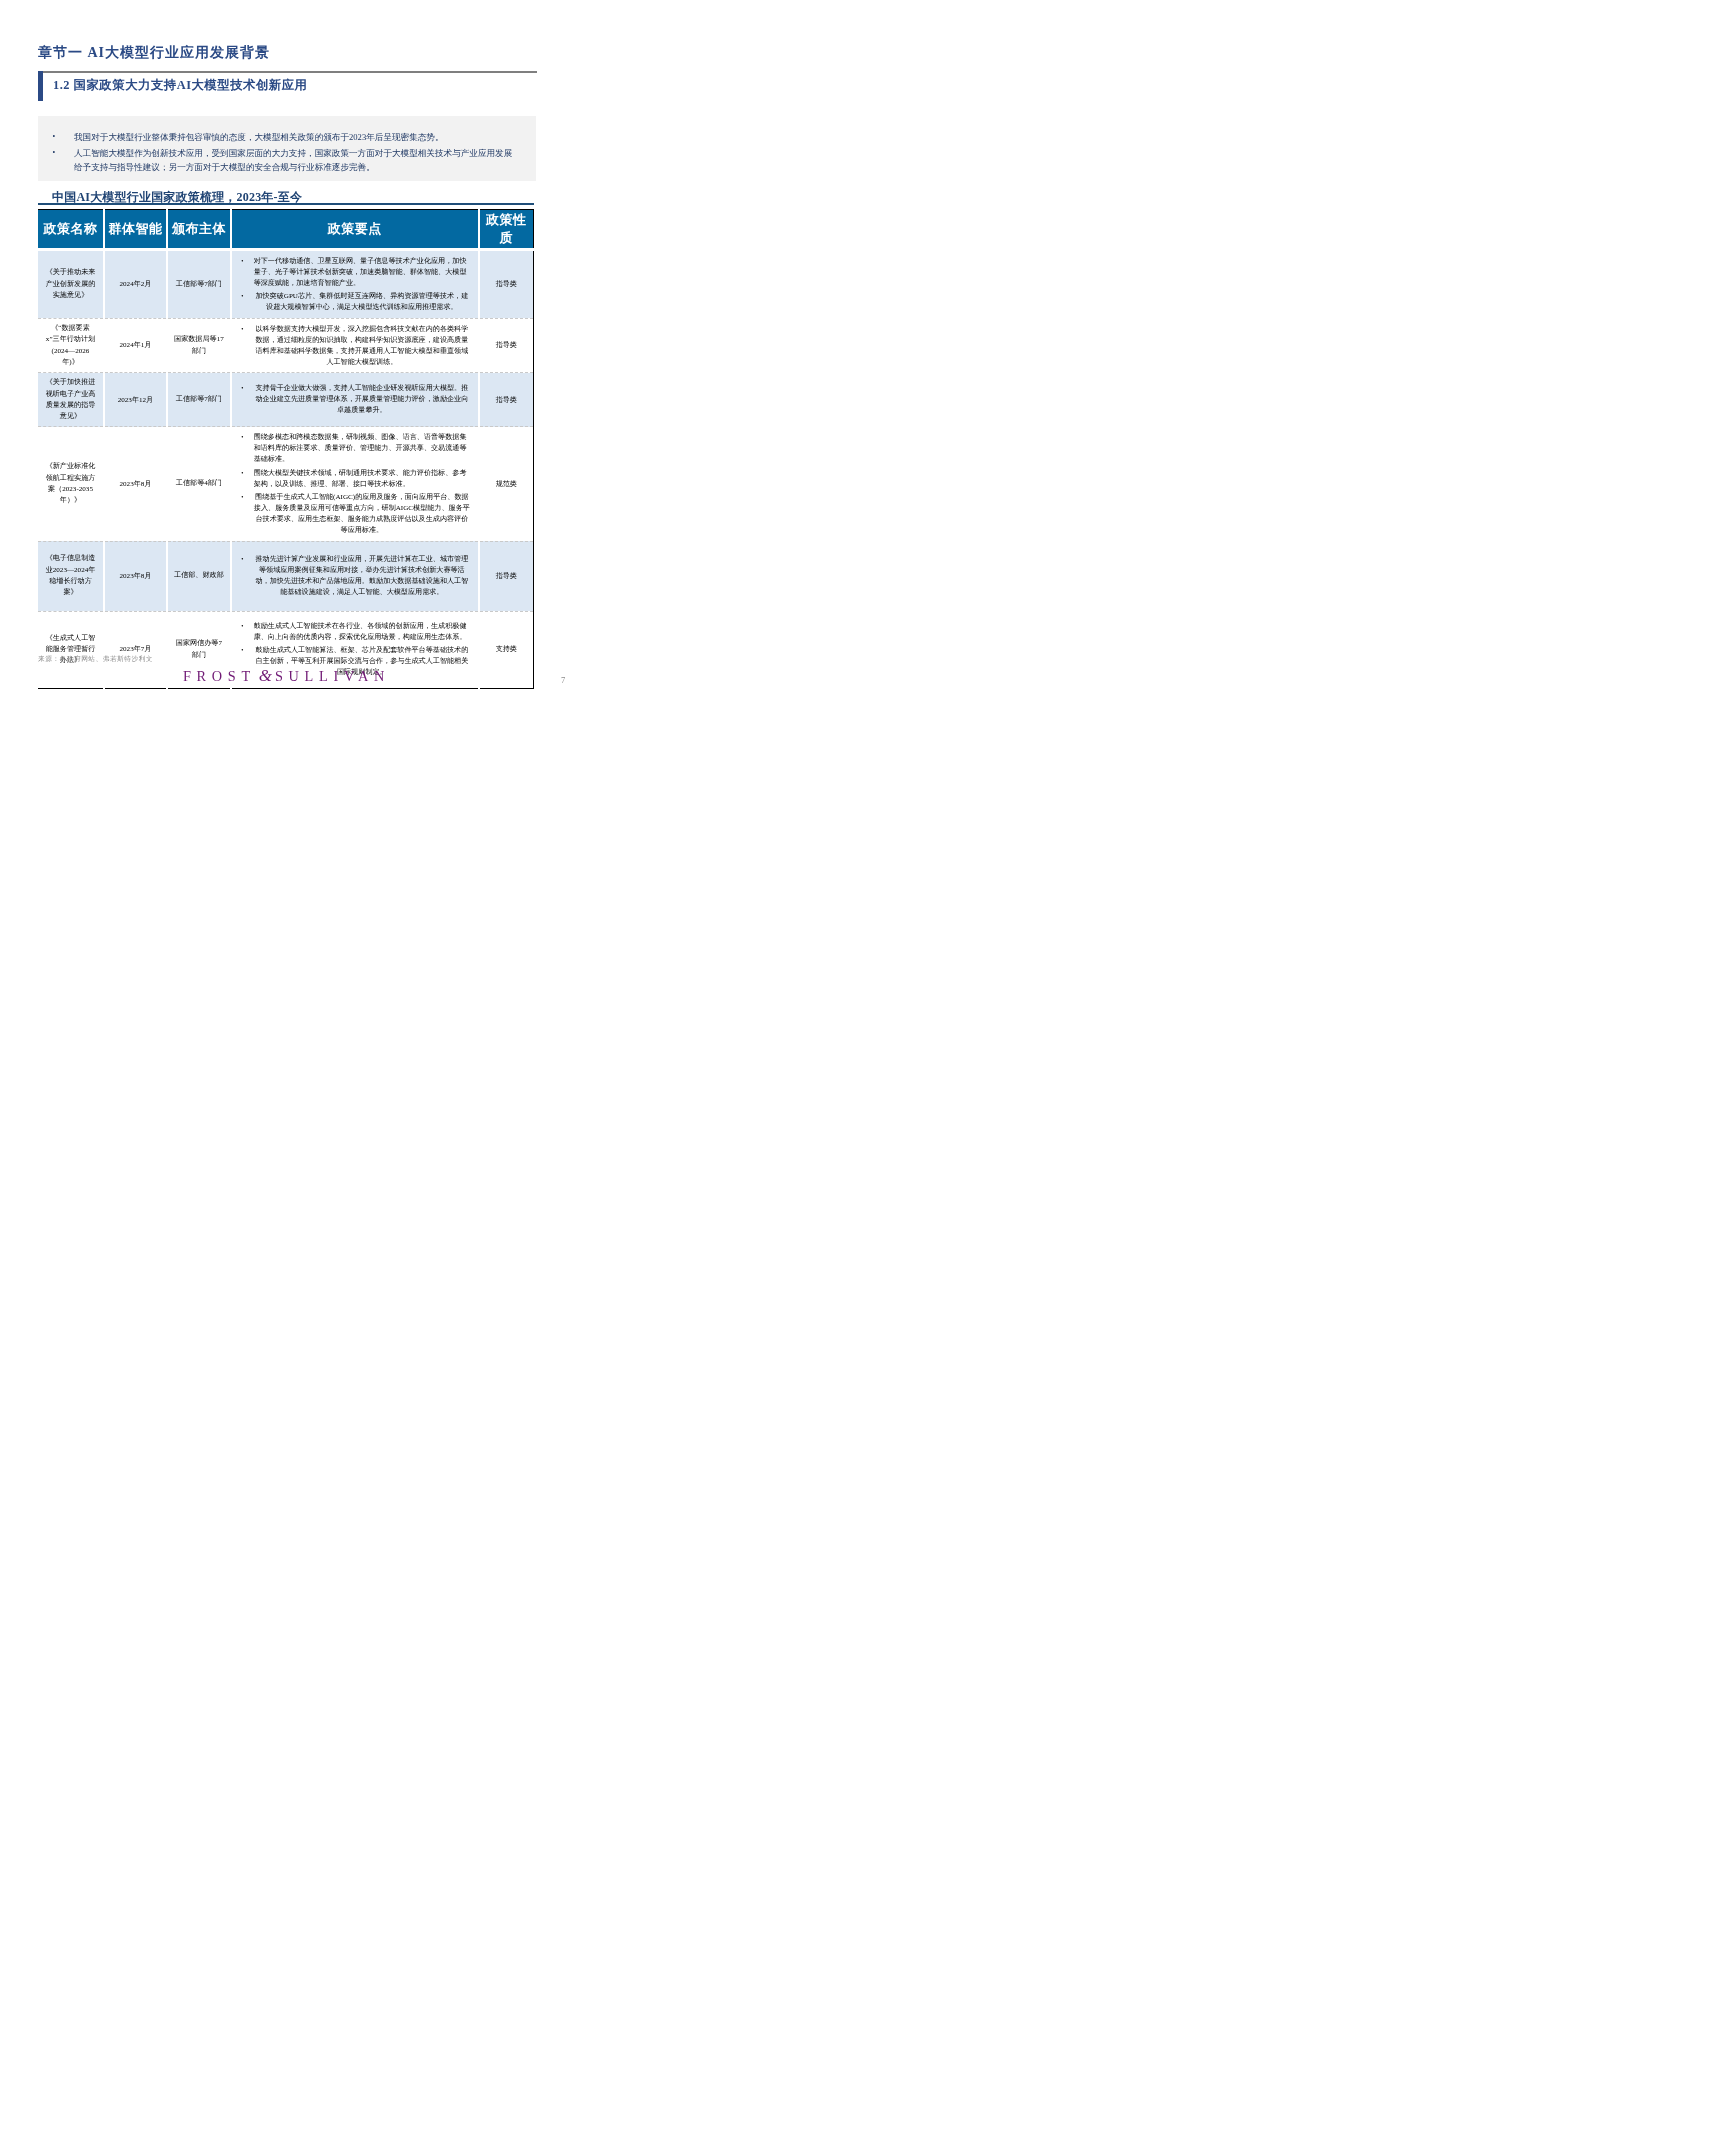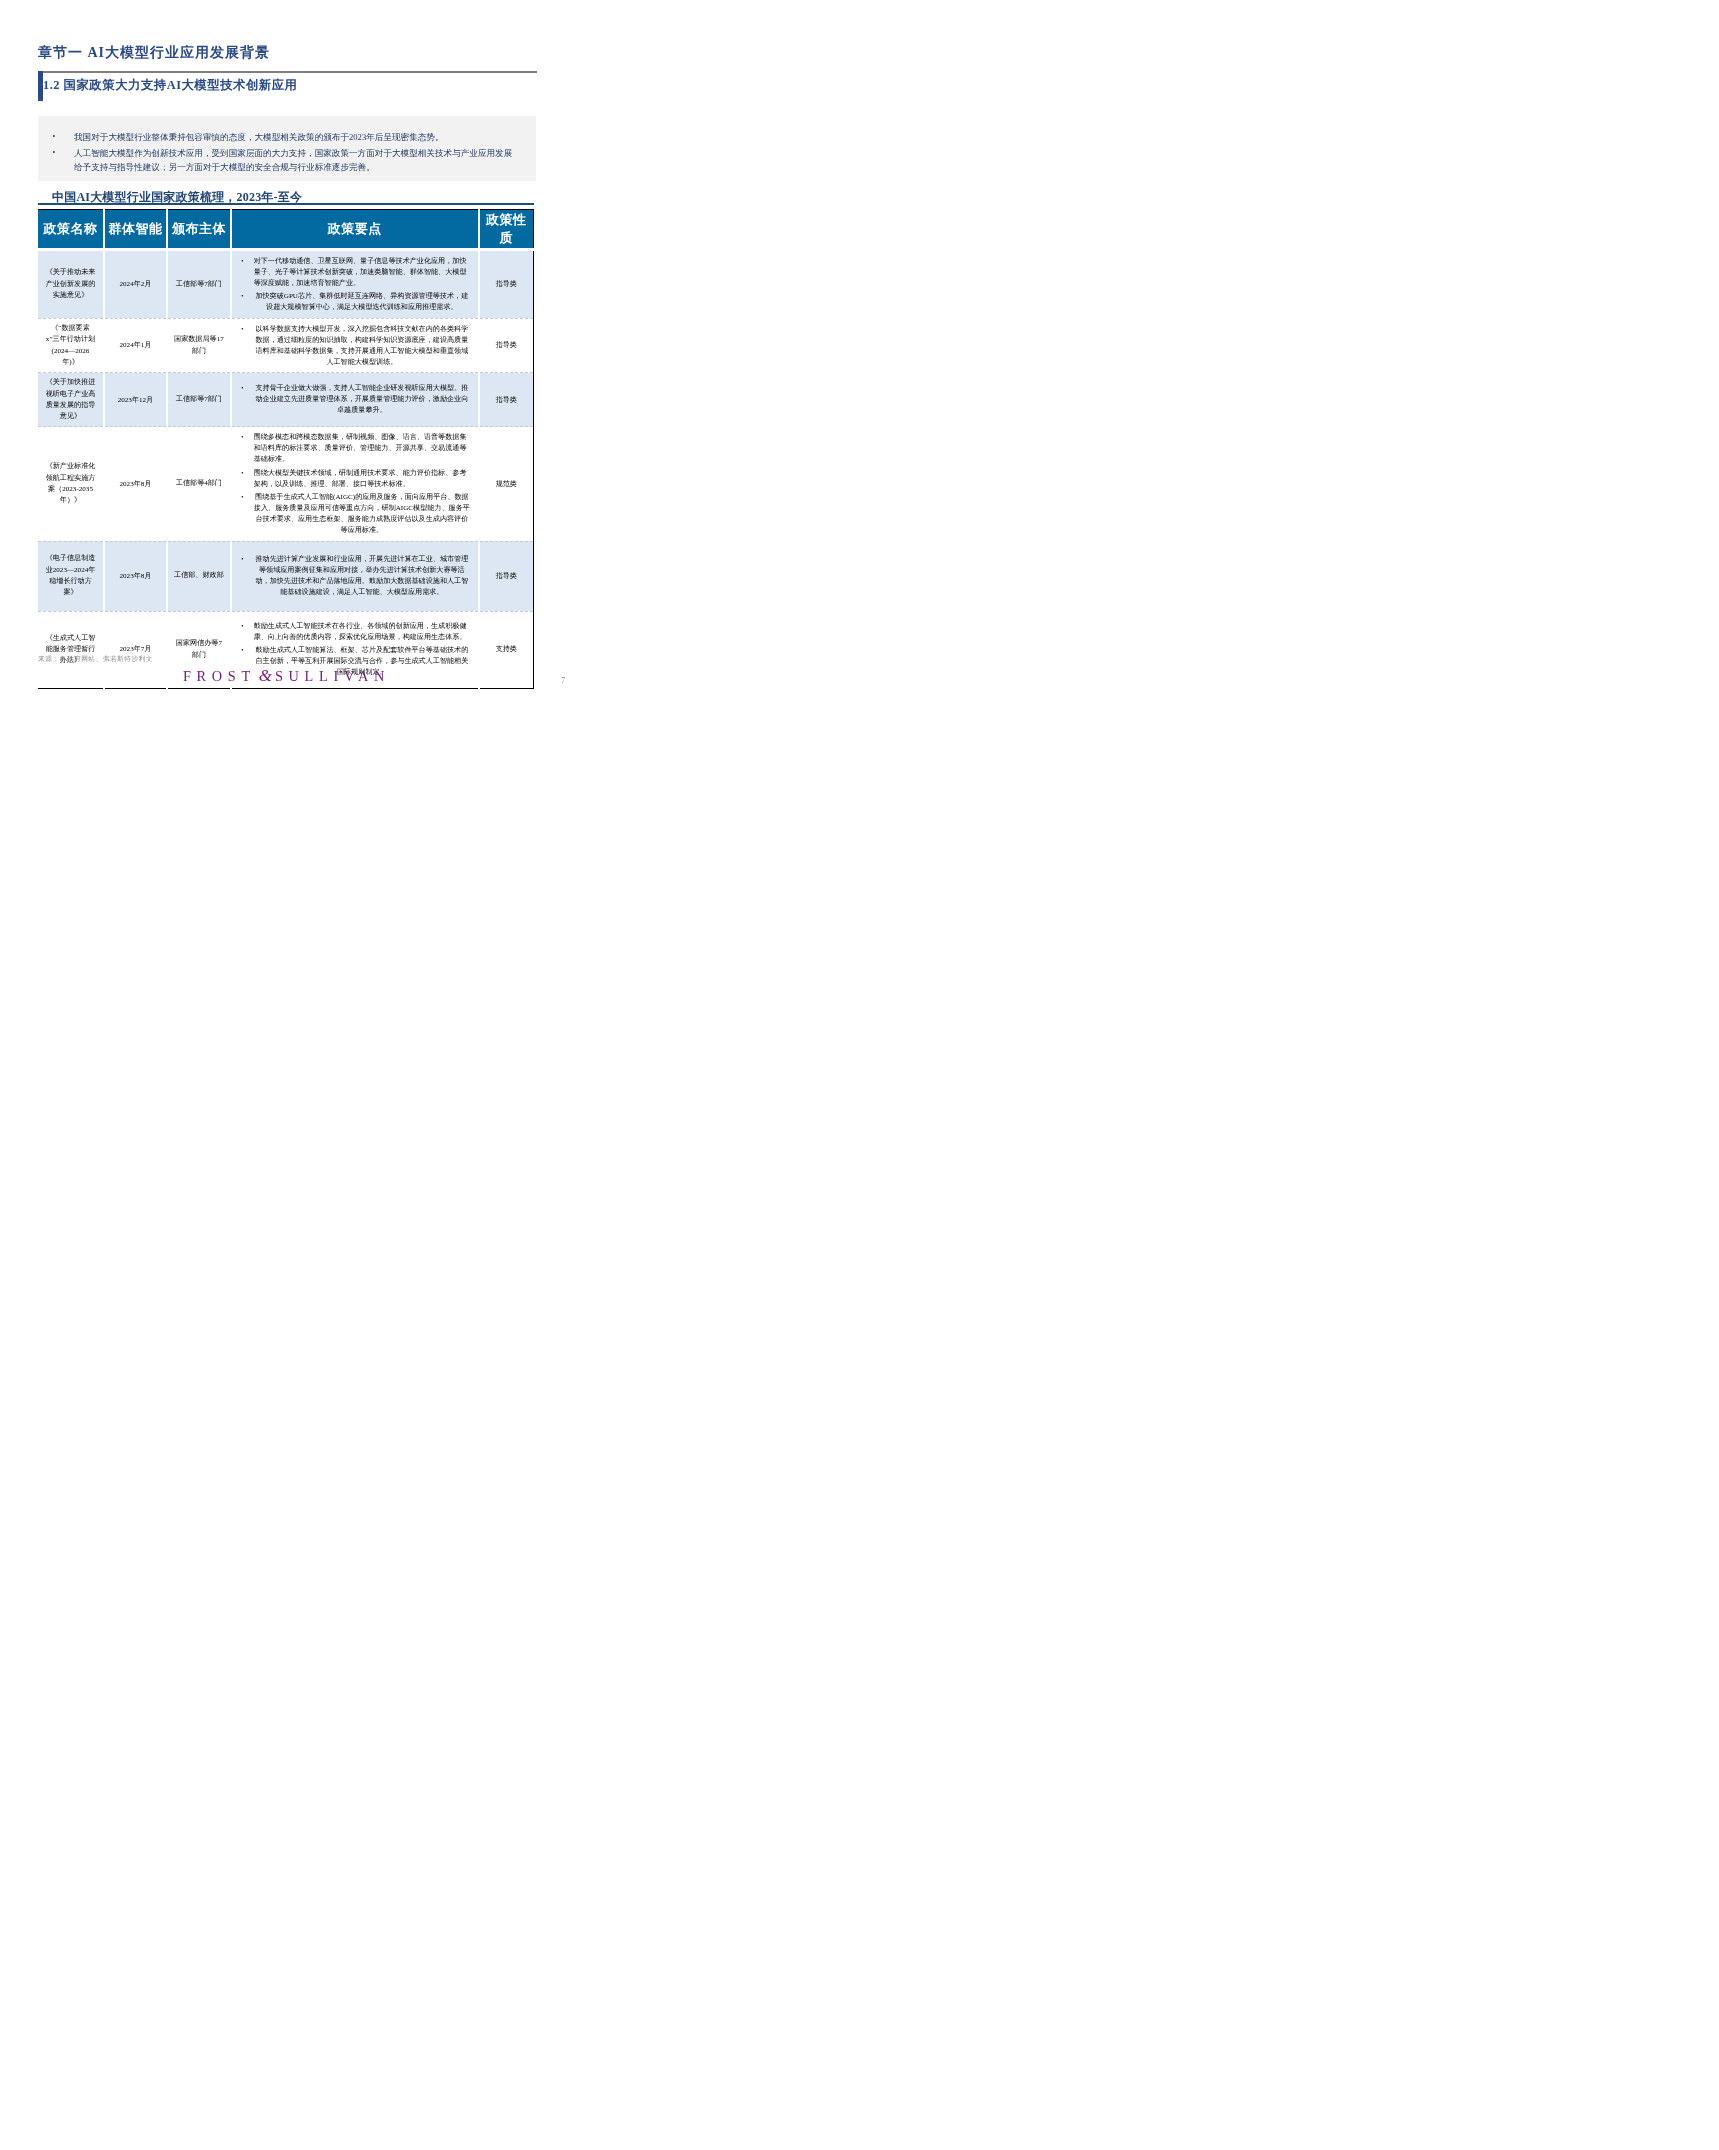--- a/index.html
+++ b/index.html
@@ -13,21 +13,21 @@
   
   .chapter-title{
     position:absolute;left:38px;top:44px;
     font-size:14px;font-weight:bold;color:#2B4A85;
     letter-spacing:1px;white-space:nowrap;
   }
   .section-head{position:absolute;left:38px;top:71px;width:500px;height:33px;}
   .section-rule{position:absolute;left:3.3px;top:0;width:496px;height:1.9px;background:#7F7F7F;}
   .section-accent{position:absolute;left:0;top:0;width:5.2px;height:29.5px;background:#2B4A85;}
   .section-title{
-    position:absolute;left:5px;top:5.7px;margin:0;
+    position:absolute;left:15px;top:5.7px;margin:0;
     font-size:12.4px;font-weight:bold;color:#2B4A85;letter-spacing:0.5px;white-space:nowrap;
   }
   
   .summary-box{
     position:absolute;left:38px;top:116px;width:498px;height:65px;
     background:#F2F2F2;box-sizing:border-box;padding:10.5px 19px 0 0;
   }
   .summary-box ul{margin:4px;padding:0;list-style:none;}
   .summary-box li{
     position:relative;padding-left:32px;margin-bottom:2.9px;

